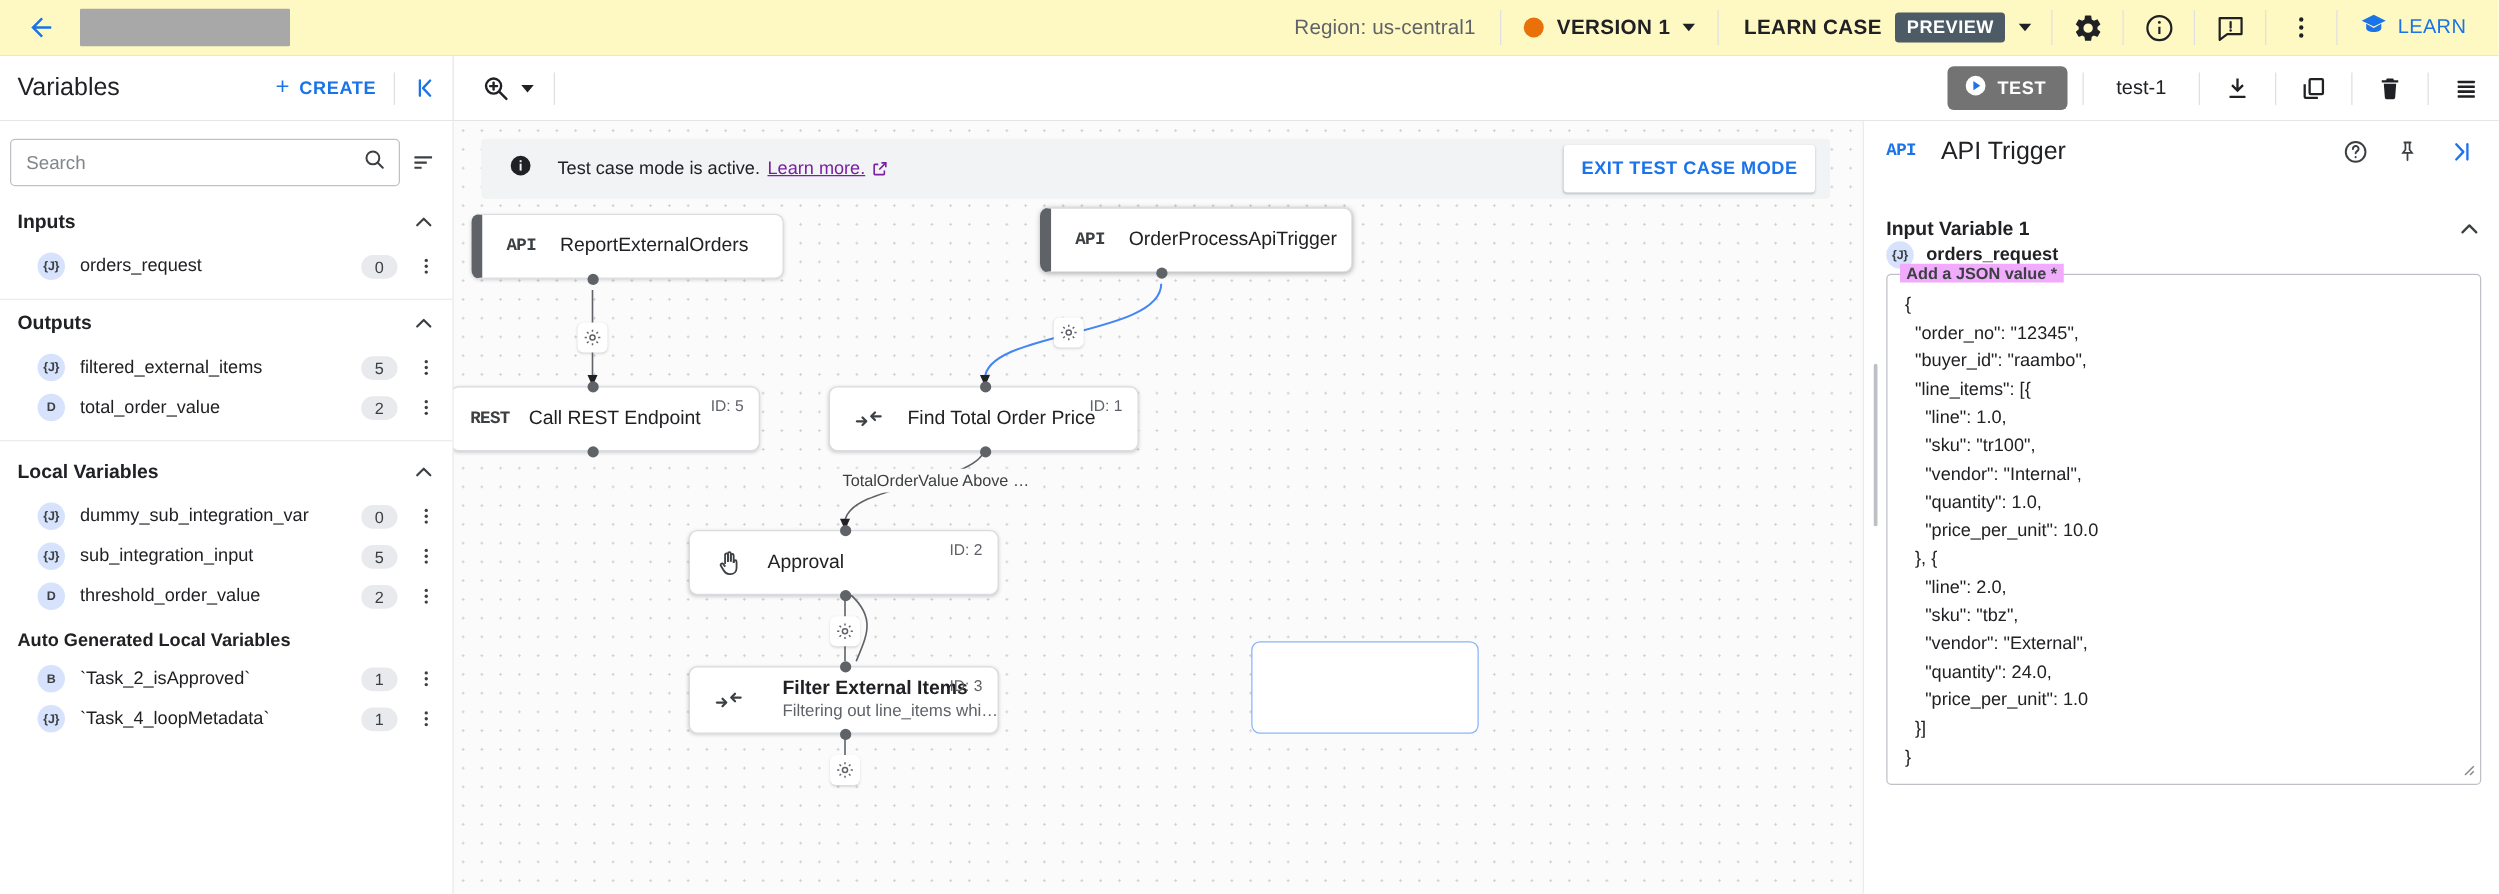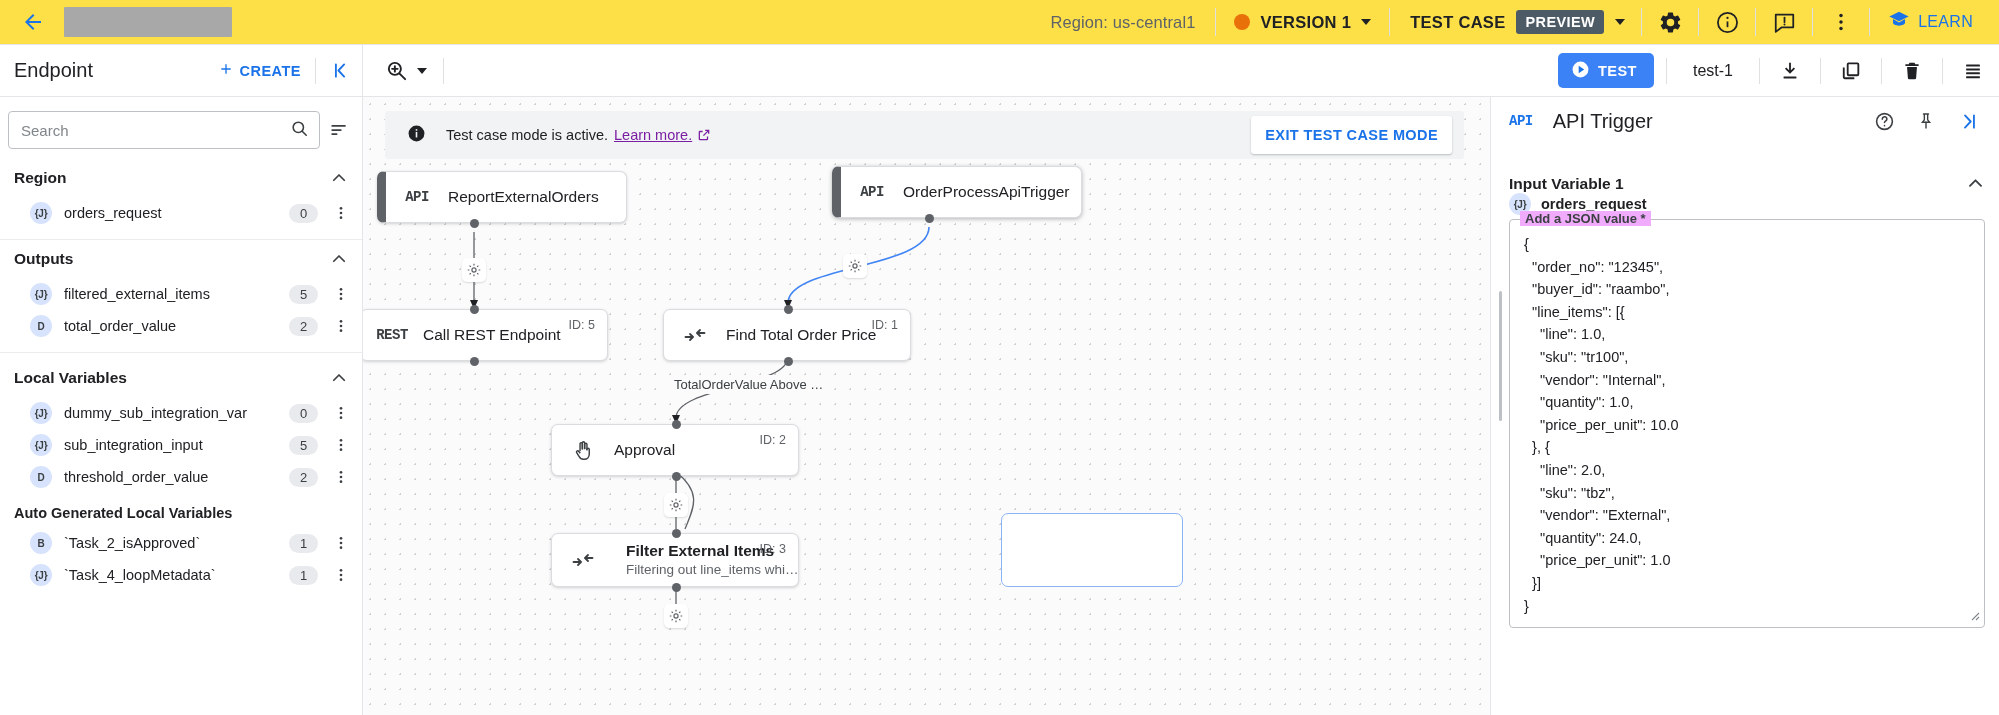--- a/index.html
+++ b/index.html
@@ -9,21 +9,21 @@
     background: #fff; color: #202124;
     overflow: hidden;
   }
   .app { width: 1999px; height: 715px; display: flex; flex-direction: column; }
 
   
   .topbar {
     height: 45px; flex: 0 0 45px;
     display: flex; align-items: center;
     border-bottom: 1px solid #e3e5e8;
-    background: #fde047; padding: 0 14px 0 18px;
+    background: #fef9c3; padding: 0 14px 0 18px;
   }
   .back-arrow { width: 30px; height: 30px; display:flex; align-items:center; justify-content:center; color:#1a73e8; cursor:pointer; }
   .title-redaction { width: 168px; height: 30px; background:#a8a8a8; margin-left: 16px; border-radius:1px; }
   .topbar-spacer { flex: 1 1 auto; }
   .hdr-group { display:flex; align-items:center; height:45px; }
   .hdr-sep { width:1px; height:28px; background:#e0e0e0; margin:0 2px; }
   .region-text { font-size: 16.5px; color:#5f6368; padding: 0 18px; white-space:nowrap; letter-spacing:.1px; }
   .version-chip { display:flex; align-items:center; gap:10px; padding: 0 16px; cursor:pointer; }
   .version-dot { width:16px; height:16px; border-radius:50%; background:#e8710a; }
   .version-label { font-size:16.5px; font-weight:700; letter-spacing:.3px; color:#202124; }
@@ -42,21 +42,21 @@
   .vars-head { width: 363px; flex:0 0 363px; display:flex; align-items:center; padding-left:14px; border-right:1px solid #e3e5e8; }
   .vars-title { font-size:20px; font-weight:400; color:#202124; }
   .vars-head-spacer { flex:1 1 auto; }
   .create-btn { display:flex; align-items:center; gap:5px; color:#1a73e8; font-size:14.5px; font-weight:600; letter-spacing:.5px; cursor:pointer; padding:0 10px; }
   .vbar { width:1px; height:26px; background:#e0e0e0; margin: 0 4px; }
   .collapse-btn { width:42px; height:100%; display:flex; align-items:center; justify-content:center; color:#1a73e8; cursor:pointer; }
   .canvas-toolbar { flex:1 1 auto; display:flex; align-items:center; padding-left:22px; }
   .zoom-tool { display:flex; align-items:center; gap:9px; cursor:pointer; }
   .toolbar-spacer { flex:1 1 auto; }
   .test-btn {
-    background:#3b82f6; color:#fff; border-radius:5px; height:35px;
+    background:#737373; color:#fff; border-radius:5px; height:35px;
     display:flex; align-items:center; gap:8px; padding: 0 17px 0 13px;
     font-size:14.5px; font-weight:600; letter-spacing:.5px; cursor:pointer; margin-right:8px;
   }
   .testname { font-size:16px; font-weight:500; color:#202124; padding: 0 22px; cursor:pointer; white-space:nowrap; }
   .tb-icon { width:52px; height:52px; display:flex; align-items:center; justify-content:center; cursor:pointer; color:#202124; }
 
   
   .body { flex:1 1 auto; display:flex; min-height:0; }
 
   
@@ -184,21 +184,21 @@
     <div class="hdr-group">
       <div class="region-text">Region: us-central1</div>
       <div class="hdr-sep"></div>
       <div class="version-chip">
         <span class="version-dot"></span>
         <span class="version-label">VERSION 1</span>
         <span class="caret-down"></span>
       </div>
       <div class="hdr-sep"></div>
       <div class="testcase-group">
-        <span class="testcase-label">TEST CASE</span>
+        <span class="testcase-label">LEARN CASE</span>
         <span class="preview-badge">PREVIEW</span>
         <span class="caret-down"></span>
       </div>
       <div class="hdr-sep"></div>
       <div class="icon-btn">
         <svg width="25" height="25" viewBox="0 0 24 24" fill="currentColor">
             <path d="M19.14 12.94a7.07 7.07 0 000-1.88l2.03-1.58a.5.5 0 00.12-.64l-1.92-3.32a.5.5 0 00-.6-.22l-2.39.96a7.03 7.03 0 00-1.62-.94l-.36-2.54a.5.5 0 00-.5-.42h-3.84a.5.5 0 00-.5.42l-.36 2.54c-.58.24-1.12.56-1.62.94l-2.39-.96a.5.5 0 00-.6.22L2.67 8.84a.5.5 0 00.12.64l2.03 1.58a7.07 7.07 0 000 1.88l-2.03 1.58a.5.5 0 00-.12.64l1.92 3.32c.12.22.38.3.6.22l2.39-.96c.5.38 1.04.7 1.62.94l.36 2.54c.04.24.25.42.5.42h3.84c.25 0 .46-.18.5-.42l.36-2.54c.58-.24 1.12-.56 1.62-.94l2.39.96c.22.08.48 0 .6-.22l1.92-3.32a.5.5 0 00-.12-.64l-2.03-1.58zM12 15.6A3.6 3.6 0 1112 8.4a3.6 3.6 0 010 7.2z"></path>
           </svg>
       </div>
       <div class="hdr-sep"></div>
@@ -232,21 +232,21 @@
               <path d="M12 3L1.5 8.2 12 13.4l10.5-5.2L12 3zm-6.6 7.9v3.9c0 1.9 3 3.4 6.6 3.4s6.6-1.5 6.6-3.4v-3.9L12 14.6l-6.6-3.7z"></path>
             </svg>
         </span>
         <span>LEARN</span>
       </div>
     </div>
   </div>
 
   <div class="subbar">
     <div class="vars-head">
-      <div class="vars-title">Endpoint</div>
+      <div class="vars-title">Variables</div>
       <div class="vars-head-spacer"></div>
       <div class="create-btn">
         <span>
           <svg width="16" height="16" viewBox="0 0 24 24" fill="currentColor">
               <path d="M19 13h-6v6h-2v-6H5v-2h6V5h2v6h6v2z"></path>
             </svg>
         </span>
         <span>CREATE</span>
       </div>
       <div class="vbar"></div>
@@ -331,21 +331,21 @@
           <svg width="20" height="20" viewBox="0 0 24 24" fill="currentColor">
               <rect x="3" y="6" width="17" height="2.1" rx=".4"></rect>
               <rect x="3" y="11" width="12" height="2.1" rx=".4"></rect>
               <rect x="3" y="16" width="7" height="2.1" rx=".4"></rect>
             </svg>
         </div>
       </div>
 
       <div class="section">
         <div class="section-head">
-          <span class="section-title">Region</span>
+          <span class="section-title">Inputs</span>
           <span class="sp"></span>
           <span class="chev">
             <svg width="18" height="18" viewBox="0 0 24 24" fill="none" stroke="currentColor" stroke-width="2.3" stroke-linecap="round" stroke-linejoin="round">
                 <polyline points="5,15 12,8 19,15"></polyline>
               </svg>
           </span>
         </div>
         <div class="varrow">
           <span class="type-badge">{J}</span>
           <span class="var-name">orders_request</span>

